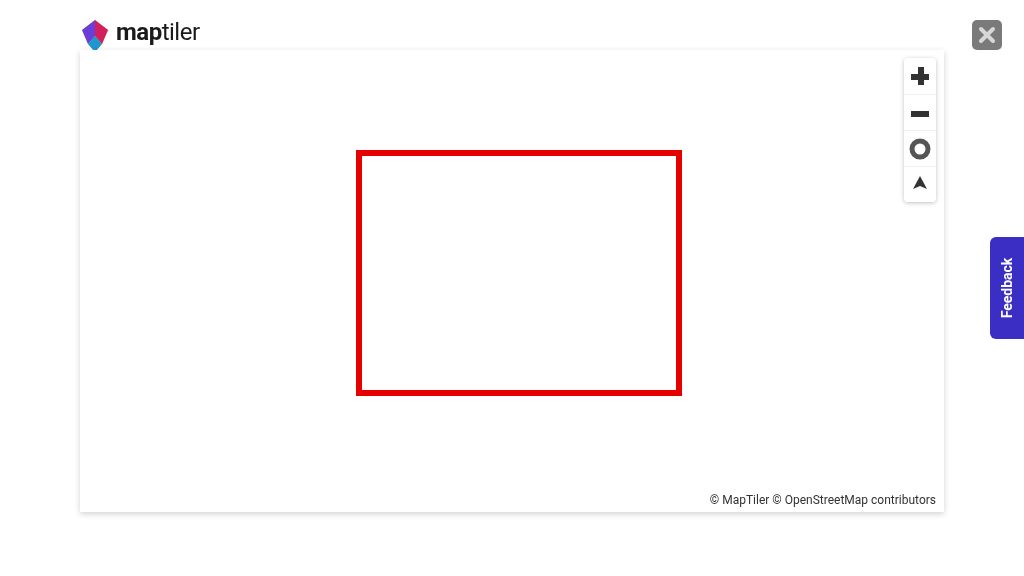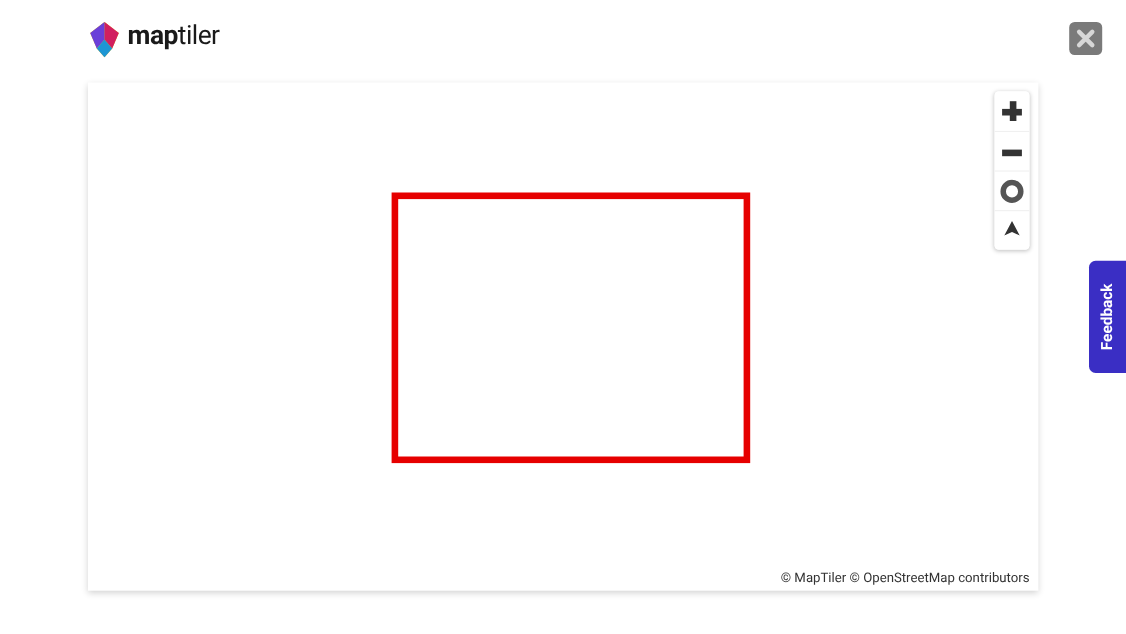--- a/index.html
+++ b/index.html
@@ -34,21 +34,21 @@
       background: #7a7a7a;
       border-radius: 5px;
       display: flex;
       align-items: center;
       justify-content: center;
       cursor: pointer;
     }
 
     .map-panel {
       position: absolute;
-      top: 75px;
+      top: 50px;
       left: 80px;
       width: 864px;
       height: 462px;
       background: #fff;
       box-shadow: 0 2px 6px rgba(0,0,0,0.18);
     }
 
     .map-controls {
       position: absolute;
       top: 8px;

